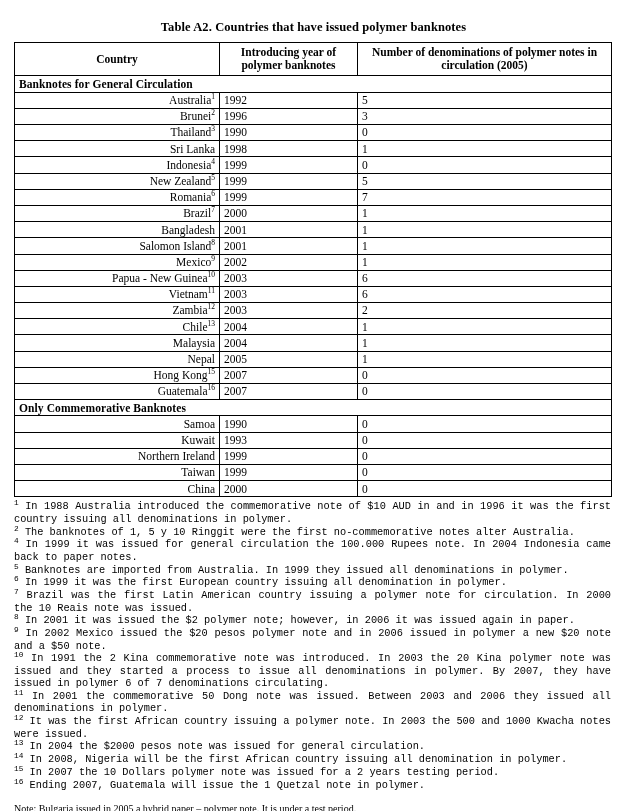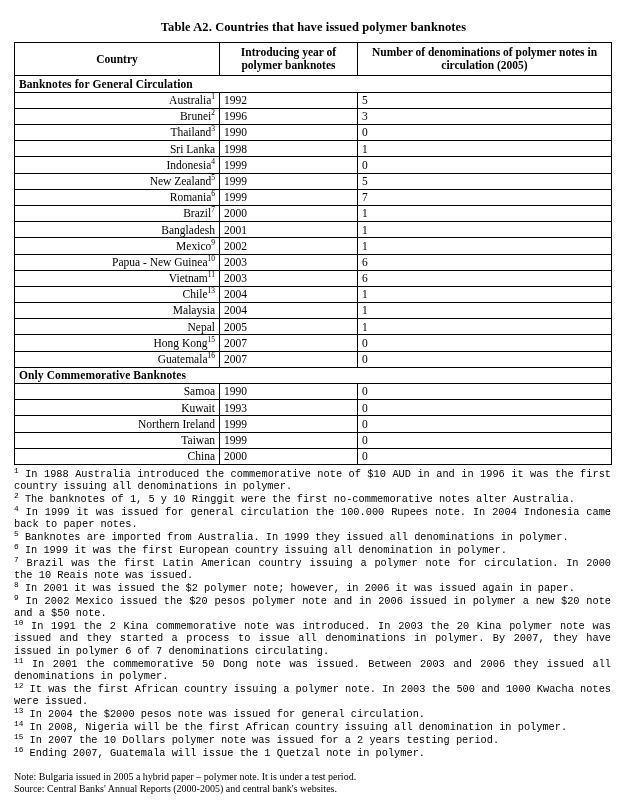--- a/index.html
+++ b/index.html
@@ -152,33 +152,43 @@
         <td class="country"><span>Brazil</span><sup>7</sup></td>
         <td class="num">2000</td>
         <td class="num">1</td>
       </tr>
       <tr>
         <td class="country"><span>Bangladesh</span><sup></sup></td>
         <td class="num">2001</td>
         <td class="num">1</td>
       </tr>
       <tr>
+        <td class="country"><span>Salomon Island</span><sup>8</sup></td>
+        <td class="num">2001</td>
+        <td class="num">1</td>
+      </tr>
+      <tr>
         <td class="country"><span>Mexico</span><sup>9</sup></td>
         <td class="num">2002</td>
         <td class="num">1</td>
       </tr>
       <tr>
         <td class="country"><span>Papua - New Guinea</span><sup>10</sup></td>
         <td class="num">2003</td>
         <td class="num">6</td>
       </tr>
       <tr>
         <td class="country"><span>Vietnam</span><sup>11</sup></td>
         <td class="num">2003</td>
         <td class="num">6</td>
+      </tr>
+      <tr>
+        <td class="country"><span>Zambia</span><sup>12</sup></td>
+        <td class="num">2003</td>
+        <td class="num">2</td>
       </tr>
       <tr>
         <td class="country"><span>Chile</span><sup>13</sup></td>
         <td class="num">2004</td>
         <td class="num">1</td>
       </tr>
       <tr>
         <td class="country"><span>Malaysia</span><sup></sup></td>
         <td class="num">2004</td>
         <td class="num">1</td>

